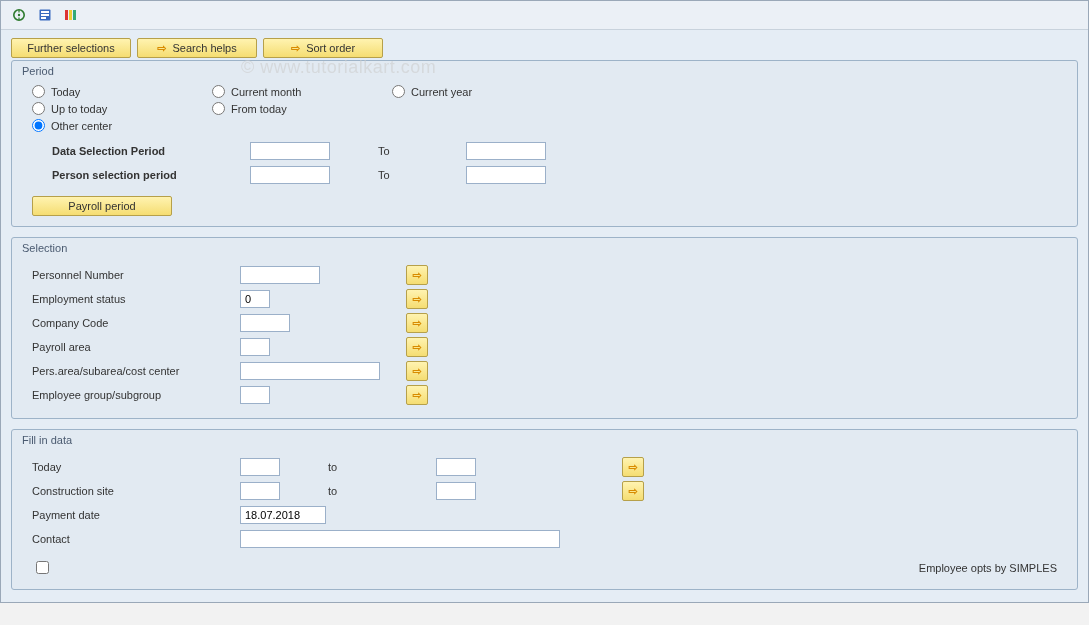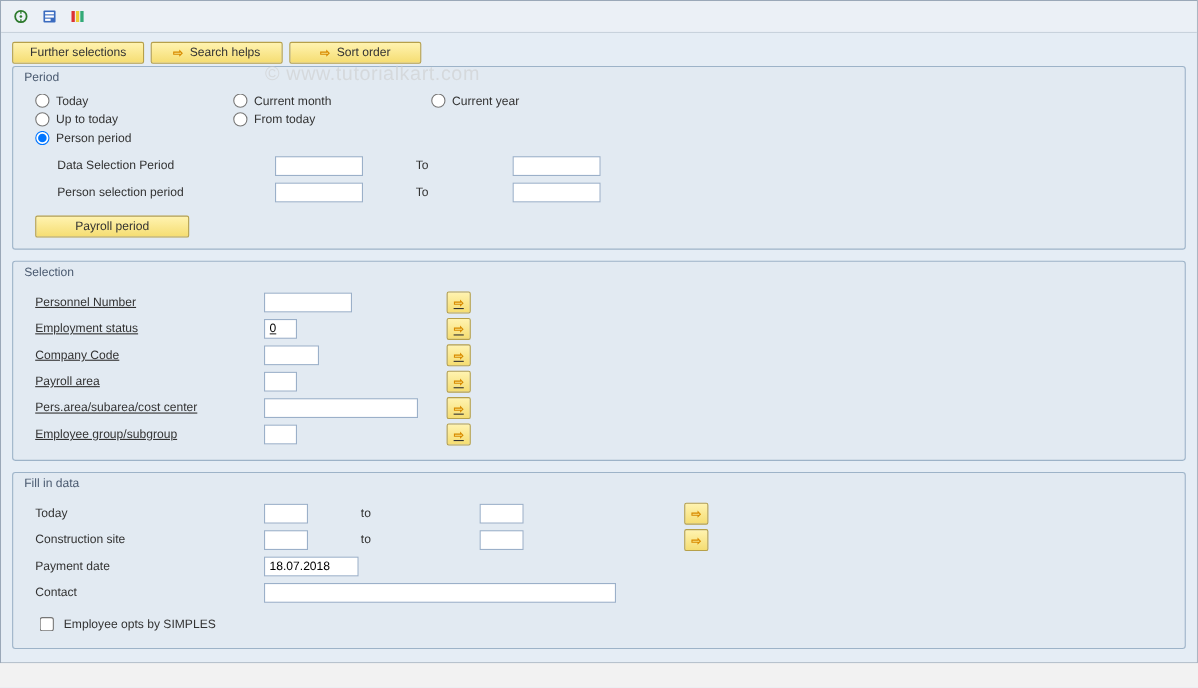--- a/index.html
+++ b/index.html
@@ -81,42 +81,42 @@
     display:grid;
     grid-template-columns: 180px 180px 160px;
     row-gap:4px;
     padding:2px 20px;
   }
   .radio{display:flex; align-items:center; gap:6px; cursor:pointer;}
   .radio input{margin:0;}
   .indent-rows{padding:4px 20px 6px 40px;}
   .row{display:flex; align-items:center; gap:8px; height:22px; margin:2px 0;}
   .label{display:inline-block;}
-  .label.w1{width:190px;}
+  .label.w1{width:190px;font-weight:bold;}
   .label.w3{width:200px;}
   .label.to{width:90px; text-align:left;}
   input[type=text]{
     border:1px solid #9bb0c9;
     height:18px;
     padding:0 4px;
     background:#fff;
     font-family:inherit; font-size:11px;
     box-sizing:border-box;
   }
   .in-80{width:80px;}
   .in-30{width:30px;}
   .in-60{width:60px;}
   .in-140{width:140px;}
   .in-86{width:86px;}
   .in-320{width:320px;}
   .in-40{width:40px;}
-  .selection-rows{padding:2px 20px;text-decoration:underline;}
+  .selection-rows{padding:2px 20px;}
   .gap{display:inline-block; width:70px;}
   .fill-rows{padding:2px 20px;}
-  .checkbox-row{display:flex; align-items:center; gap:6px; padding:4px 20px;}
+  .checkbox-row{display:flex; align-items:center; gap:6px; padding:4px 20px;justify-content:space-between;}
   .watermark{
     position:absolute; top:28px; left:240px;
     color:#ccc; opacity:0.56; font-size:18px;
     letter-spacing:0.5px;
     pointer-events:none;
     font-family: Arial, sans-serif;
     margin-top: 28px;
   }
   svg{display:block;}
 </style>
@@ -189,21 +189,21 @@
           <input type="radio" name="period" style="">
           <span>Up to today</span>
         </label>
         <label class="radio">
           <input type="radio" name="period" style="">
           <span>From today</span>
         </label>
         <span></span>
         <label class="radio">
           <input type="radio" name="period" checked="" style="">
-          <span>Person period</span>
+          <span>Other center</span>
         </label>
       </div>
       <div class="indent-rows">
         <div class="row">
           <span class="label w1">Data Selection Period</span>
           <input type="text" class="in-80" value="" style="">
           <span class="label to" style="width:80px;padding-left:40px;">To</span>
           <input type="text" class="in-80" value="" style="">
         </div>
         <div class="row">

